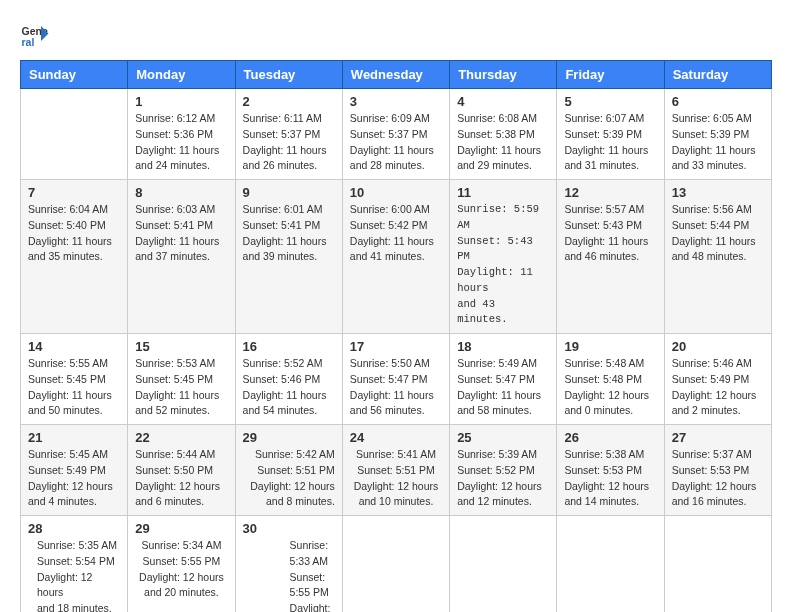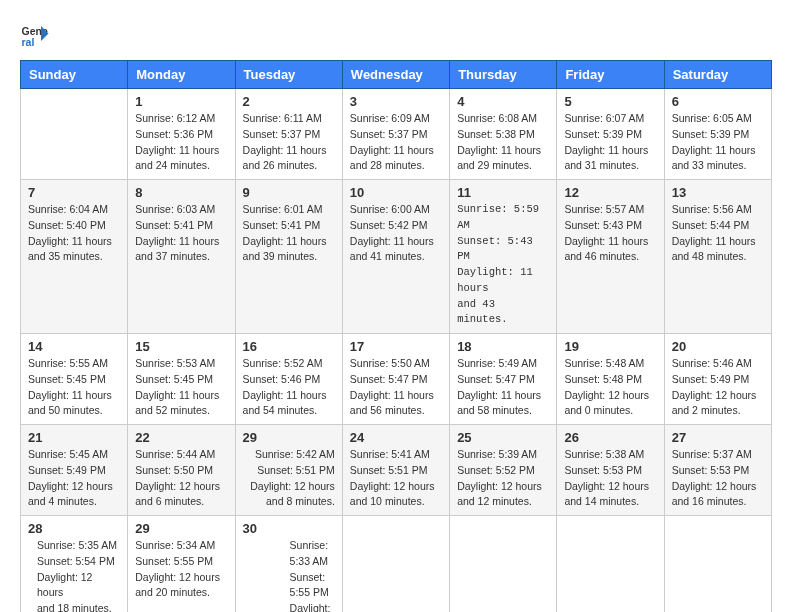--- a/index.html
+++ b/index.html
@@ -282,21 +282,21 @@
         </td>
         <td>
           <span class="day-number">29</span>
           <div class="day-info" style="white-space: pre-line; text-align: right;">Sunrise: 5:42 AM
 Sunset: 5:51 PM
 Daylight: 12 hours
 and 8 minutes.</div>
         </td>
         <td>
           <span class="day-number">24</span>
-          <div class="day-info" style="white-space: pre-line;">Sunrise: 5:41 AM
+          <div class="day-info" style="white-space: pre-line; text-align: center;">Sunrise: 5:41 AM
 Sunset: 5:51 PM
 Daylight: 12 hours
 and 10 minutes.</div>
         </td>
         <td>
           <span class="day-number">25</span>
           <div class="day-info" style="white-space: pre-line;">Sunrise: 5:39 AM
 Sunset: 5:52 PM
 Daylight: 12 hours
 and 12 minutes.</div>
@@ -319,21 +319,21 @@
       <tr>
         <td>
           <span class="day-number">28</span>
           <div class="day-info" style="white-space: pre-line; margin-left: 9px;">Sunrise: 5:35 AM
 Sunset: 5:54 PM
 Daylight: 12 hours
 and 18 minutes.</div>
         </td>
         <td>
           <span class="day-number">29</span>
-          <div class="day-info" style="white-space: pre-line;">Sunrise: 5:34 AM
+          <div class="day-info" style="white-space: pre-line; text-align: center;">Sunrise: 5:34 AM
 Sunset: 5:55 PM
 Daylight: 12 hours
 and 20 minutes.</div>
         </td>
         <td>
           <span class="day-number">30</span>
           <div class="day-info" style="white-space: pre-line; margin-left: 47px;">Sunrise: 5:33 AM
 Sunset: 5:55 PM
 Daylight: 12 hours
 and 22 minutes.</div>

